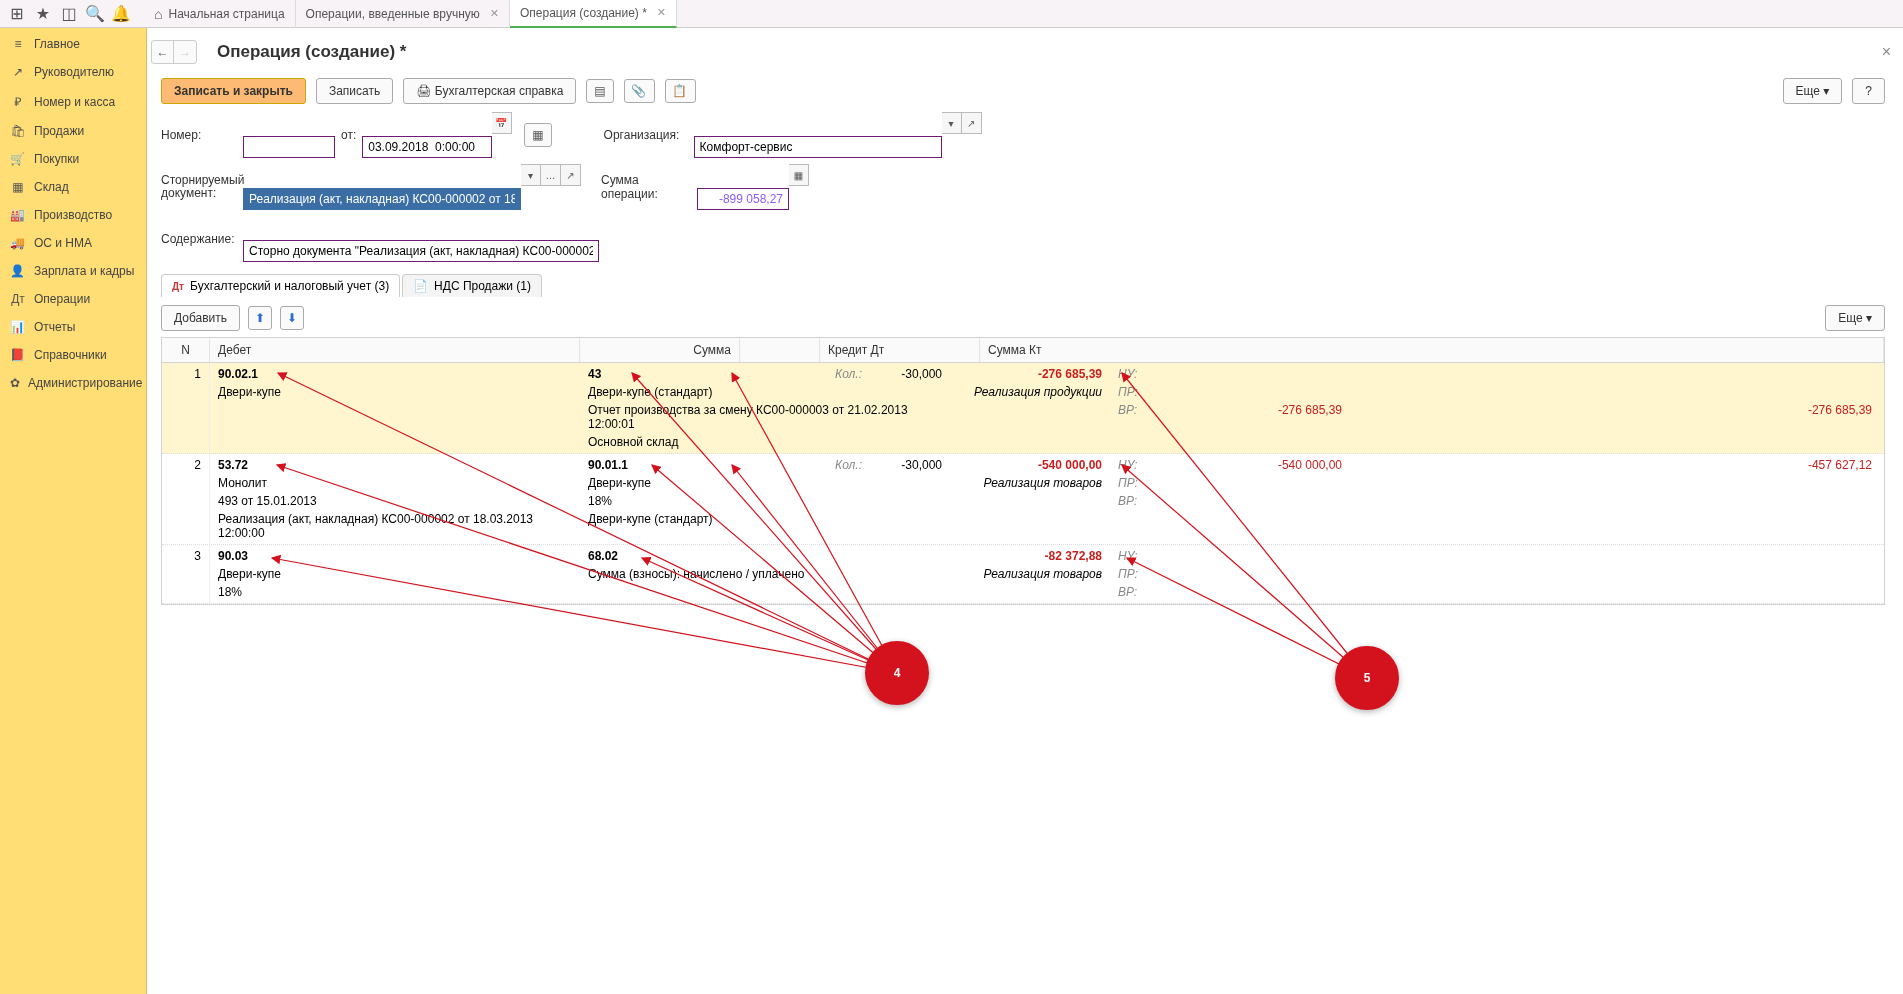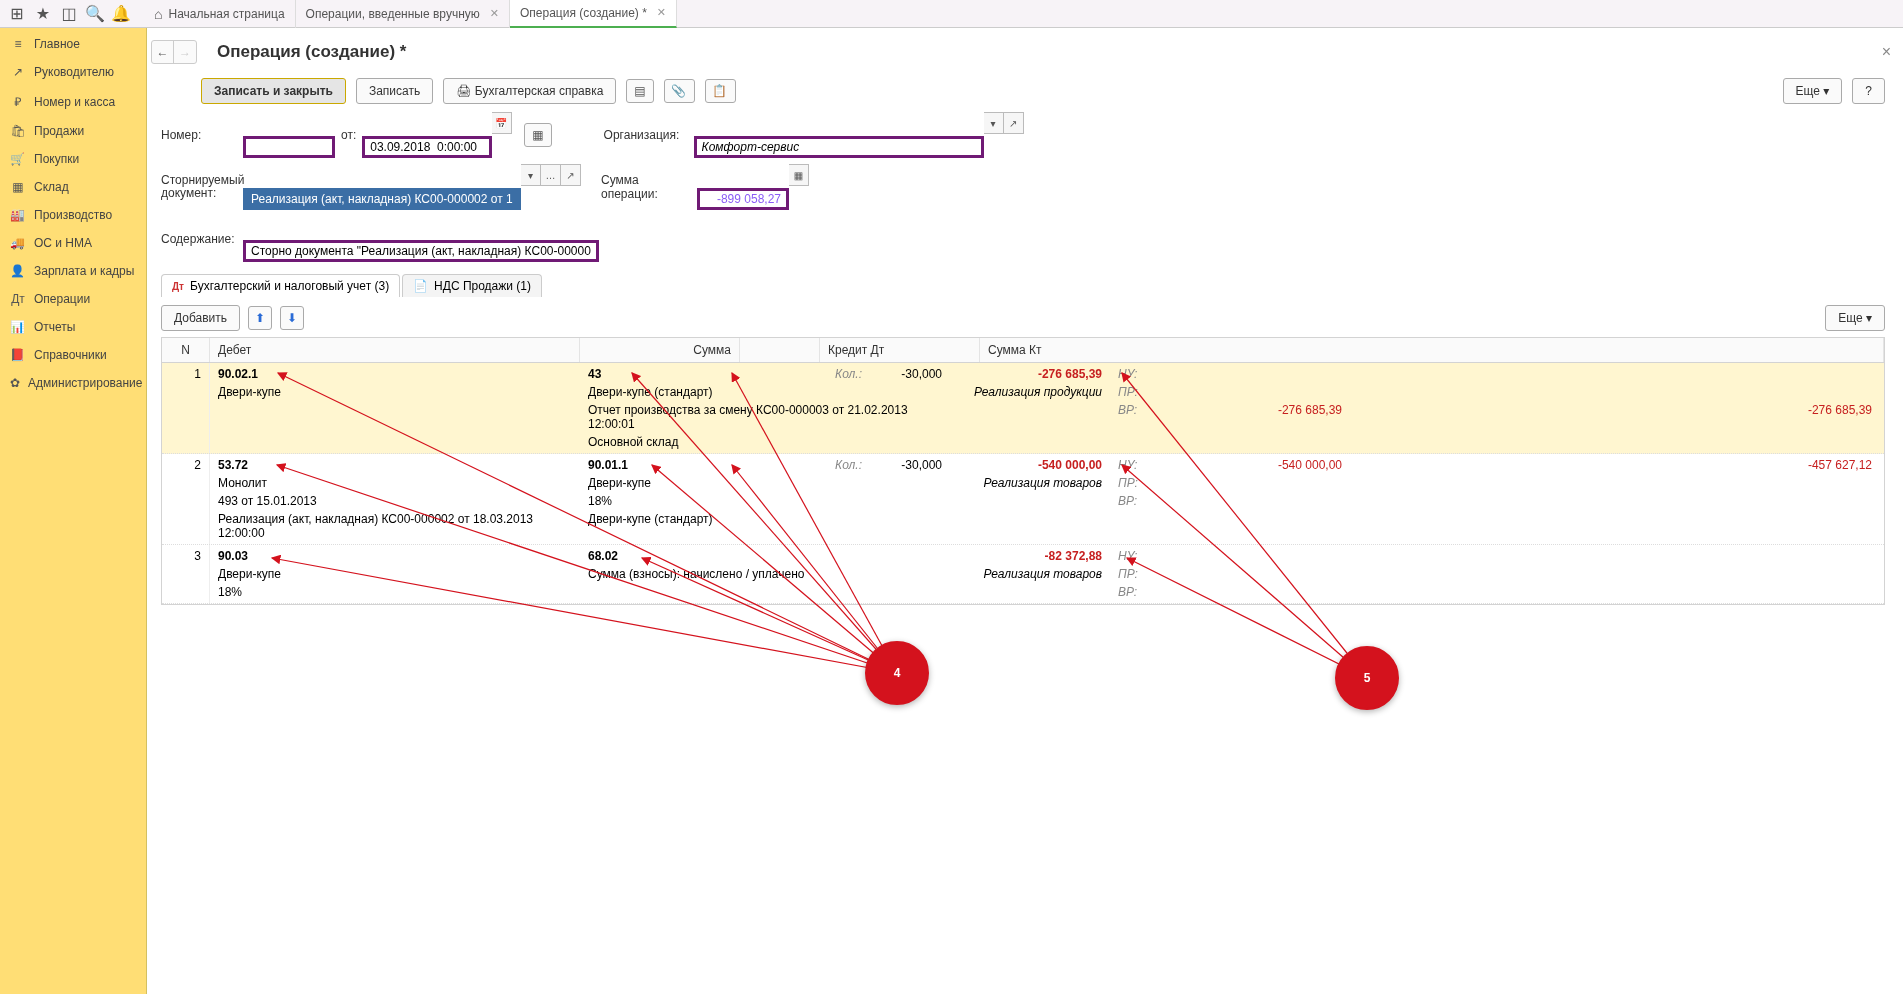--- a/index.html
+++ b/index.html
@@ -27,34 +27,34 @@
 .content-header { display: flex; align-items: center; height: 40px; border-bottom: 1px solid transparent; }
 .nav-btns { display: flex; border: 1px solid #ccc; border-radius: 3px; margin-right: 20px; background: #fafafa; }
 .nav-btn { width: 22px; height: 22px; display: flex; align-items: center; justify-content: center; color: #555; cursor: pointer; }
 .nav-btn:first-child { border-right: 1px solid #ccc; }
 .page-title { font-size: 17px; font-weight: bold; color: #333; }
 .close-page { margin-left: auto; color: #888; font-size: 16px; cursor: pointer; padding: 0 4px; }
 
 
 .doc-toolbar { display: flex; align-items: center; gap: 10px; padding: 6px 10px; }
 .btn { border: 1px solid #aaa; background: #fafafa; padding: 5px 12px; border-radius: 3px; cursor: pointer; color: #333; }
-.btn.primary { background: #e5e5e5; border-color: #caa800; font-weight: bold; margin-left: 40px; }
+.btn.primary { background: #fdba74; border-color: #caa800; font-weight: bold; }
 .icon-btn { border: 1px solid #aaa; background: #fafafa; padding: 4px 7px; border-radius: 3px; cursor: pointer; color: #555; }
 .doc-toolbar .spacer { flex: 1; }
 .btn-dd::after { content: " ▾"; }
 
 
 .form-area { padding: 2px 10px 6px 10px; }
 .form-row { display: flex; align-items: center; gap: 6px; margin-bottom: 6px; }
 .form-label { color: #333; }
 .form-label.w1 { width: 76px; }
 .form-label.w1b { width: 76px; line-height: 1.1; }
 .form-label.w2 { width: 84px; text-align: left; }
 .form-label.w3 { width: 90px; }
-.form-input { border: 3px solid #701a75; height: 22px; padding: 4px 5px; background: #fff; margin-top: 24px; }
+.form-input { border: 1px solid #701a75; height: 22px; padding: 4px 5px; background: #fff; margin-top: 24px; }
 .form-input.sel { background: #3b6ea5; color: #fff; border-color: #3b6ea5; }
 .input-grp { display: flex; }
 .input-grp .mini { width: 20px; height: 22px; border: 1px solid #bbb; border-left: none; display: flex; align-items: center; justify-content: center; background: #f6f6f6; font-size: 10px; color: #555; cursor: pointer; }
 .amount-neg { color: #8b5cf6; text-align: right; }
 
 
 .subtabs { display: flex; gap: 2px; padding: 0 10px 6px 10px; }
 .subtab { border: 1px solid #ccc; border-bottom: none; border-radius: 4px 4px 0 0; padding: 4px 10px; background: #f4f4f4; display: flex; align-items: center; gap: 6px; cursor: pointer; }
 .subtab.active { background: #fff; }
 
@@ -210,21 +210,21 @@
         <input class="form-input" style="width: 92px;">
         <span class="form-label">от:</span>
         <div class="input-grp">
           <input class="form-input" style="width: 130px;" value="03.09.2018  0:00:00">
           <div class="mini">📅</div>
         </div>
         <div class="icon-btn" style="margin-left:6px">▦</div>
         <span style="width:40px"></span>
         <span class="form-label w2">Организация:</span>
         <div class="input-grp">
-          <input class="form-input" style="width: 290px; font-style: italic;" value="Комфорт-сервис">
+          <input class="form-input" style="width: 248px;" value="Комфорт-сервис">
           <div class="mini">▾</div>
           <div class="mini">↗</div>
         </div>
       </div>
 
       <div class="form-row">
         <span class="form-label w1b">Сторнируемый документ:</span>
         <div class="input-grp">
           <input class="form-input sel" style="width: 278px;" value="Реализация (акт, накладная) КС00-000002 от 18.03.2013">
           <div class="mini">▾</div>

